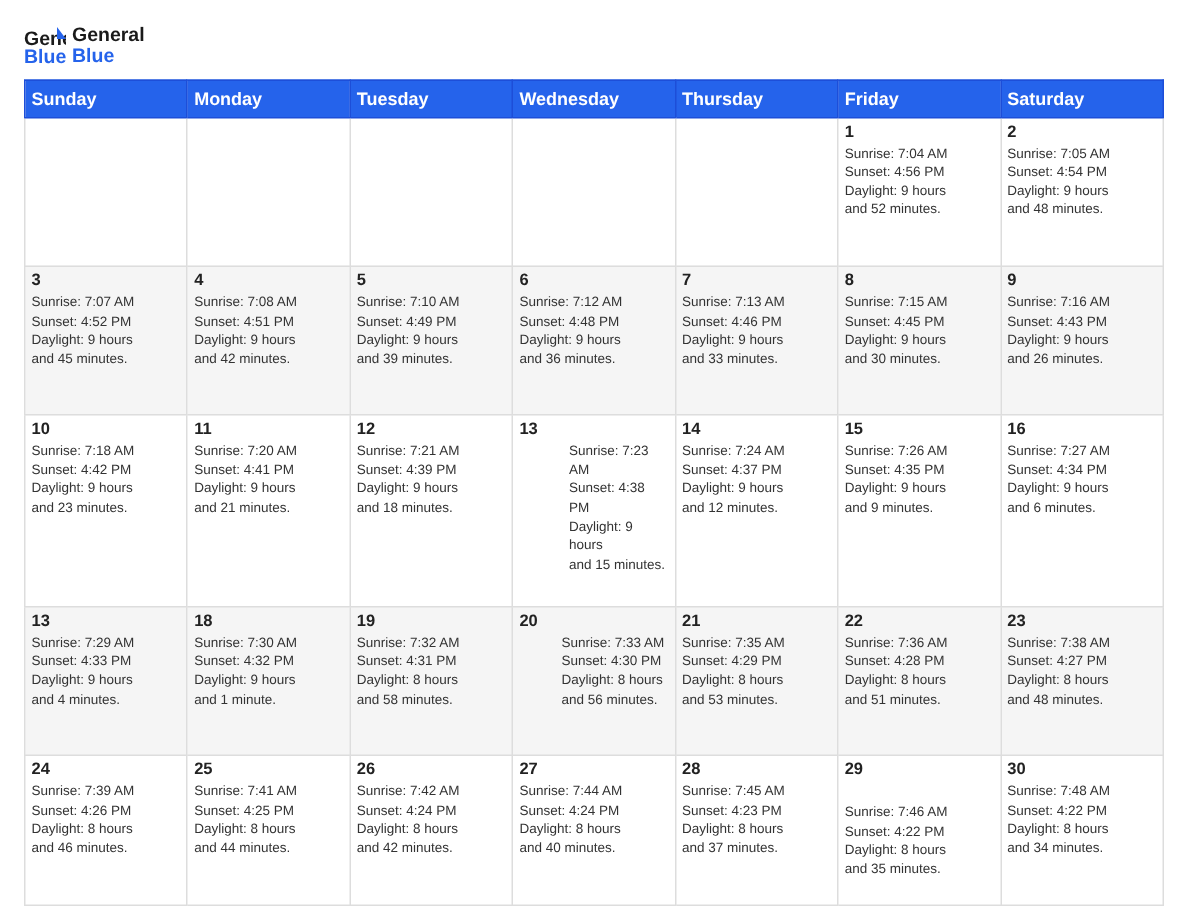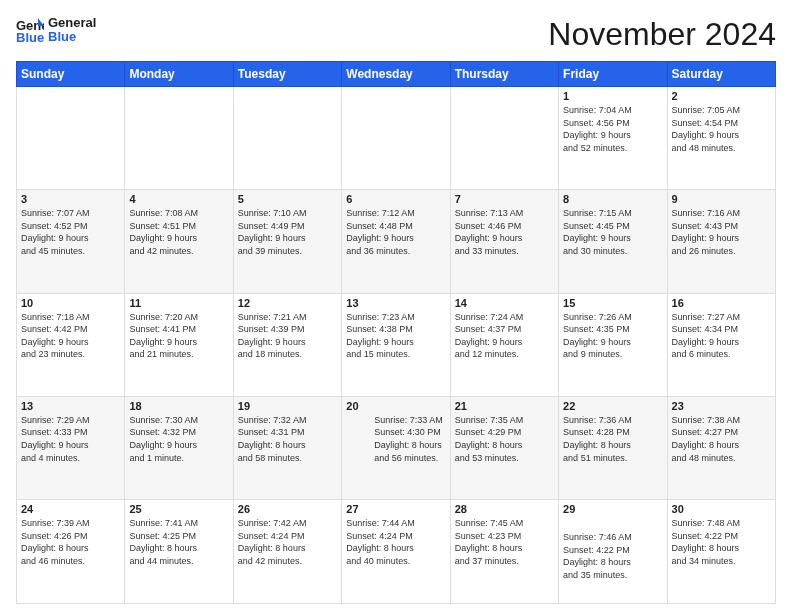--- a/index.html
+++ b/index.html
@@ -98,21 +98,20 @@
         <text x="0" y="14" font-size="13" font-weight="bold" fill="#1a1a1a">General</text>
         <text x="0" y="26" font-size="13" font-weight="bold" fill="#2563eb">Blue</text>
         <polygon points="22,2 28,10 22,10" fill="#2563eb"></polygon>
       </svg>
       <div style="line-height:1.1">
         <div style="font-size:13px;font-weight:bold;color:#1a1a1a">General</div>
         <div style="font-size:13px;font-weight:bold;color:#2563eb">Blue</div>
       </div>
     </div>
     <div class="title-block">
-      <div class="month-title">November 2024</div>
     </div>
   </div>
 
   <table class="calendar">
     <thead>
       <tr>
       <th>Sunday</th>
           <th>Monday</th>
           <th>Tuesday</th>
           <th>Wednesday</th>
@@ -211,21 +210,21 @@
           </td>
           <td>
             <span class="day-num">12</span>
             <div class="day-info" style="white-space: pre-line;">Sunrise: 7:21 AM
 Sunset: 4:39 PM
 Daylight: 9 hours
 and 18 minutes.</div>
           </td>
           <td>
             <span class="day-num">13</span>
-            <div class="day-info" style="white-space: pre-line;">Sunrise: 7:23 AM
+            <div class="day-info" style="white-space: pre-line; margin-left: 33px;">Sunrise: 7:23 AM
 Sunset: 4:38 PM
 Daylight: 9 hours
 and 15 minutes.</div>
           </td>
           <td>
             <span class="day-num">14</span>
             <div class="day-info" style="white-space: pre-line;">Sunrise: 7:24 AM
 Sunset: 4:37 PM
 Daylight: 9 hours
 and 12 minutes.</div>

